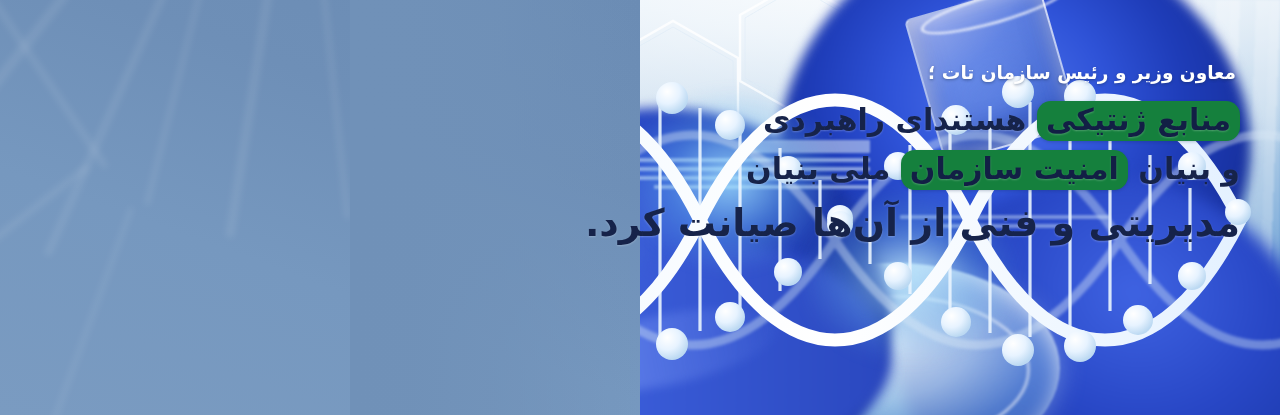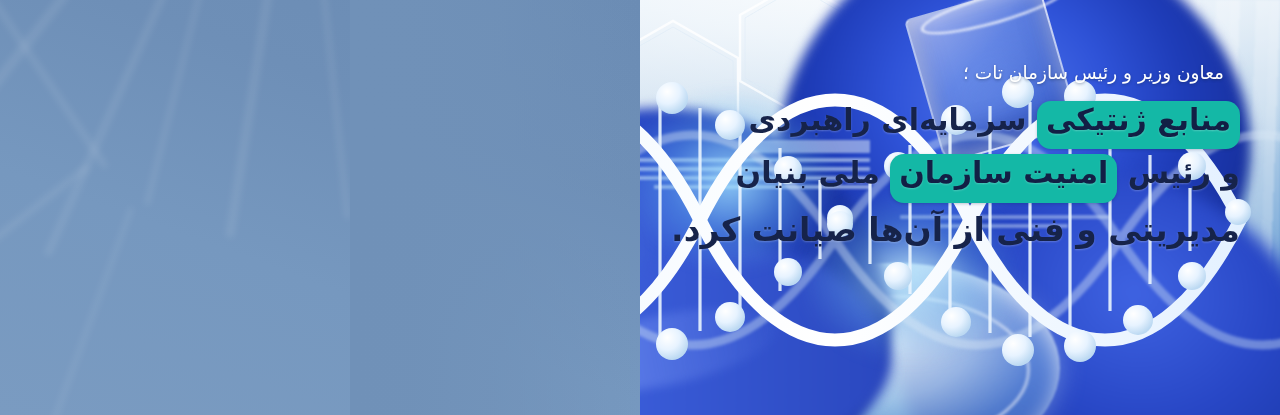--- a/index.html
+++ b/index.html
@@ -147,41 +147,41 @@
     position:absolute;left:350px;top:0;width:290px;height:415px;
     background:linear-gradient(90deg,rgba(112,145,184,1) 0%,rgba(112,145,184,.97) 22%,rgba(112,145,184,.72) 52%,rgba(112,145,184,.3) 80%,rgba(112,145,184,0) 100%);
   }
 
   
   .copy{
     position:absolute;right:40px;top:62px;width:520px;
     text-align:right;direction:rtl;z-index:40;
   }
   .kicker{
-    color:#ffffff;font-size:18.5px;font-weight:normal;letter-spacing:0;
-    margin:0 16px 12px 0;line-height:1.2;
+    color:#ffffff;font-size:18.5px;font-weight:bold;letter-spacing:0;
+    margin:0 4px 12px 0;line-height:1.2;
     text-shadow:0 1px 3px rgba(24,44,80,.45);
   }
   .headline{
     margin:0;color:#16234a;font-weight:bold;
     font-size:30px;line-height:1.62;
     text-shadow:0 1px 2px rgba(255,255,255,.22);
     white-space:nowrap;
   }
   .headline .ln{display:block;}
   .hl{
-    background:#14b8a6;color:#121f45;
+    background:#15803d;color:#121f45;
     border-radius:14px;
-    padding:2px 9px 12px;
+    padding:2px 9px 4px;
     box-shadow:0 1px 3px rgba(20,40,80,.25);
     display:inline-block;
     line-height:1.14;
   }
   .l1{padding-left:0;}
-  .l4{font-size:33px;}
+  .l4{font-size:38px;}
 </style>
 </head>
 <body>
 
 <div class="banner">
 
   <div class="photo">
     <div class="sheen"></div>
     <div class="curtain"></div>
 
@@ -322,22 +322,22 @@
       <i style="left:-10px;top:120px;width:7px;height:240px;transform:rotate(52deg);"></i>
       <i style="left:90px;top:200px;width:5px;height:230px;transform:rotate(20deg);"></i>
     </div>
   </div>
   <div class="panel-fade"></div>
 
   <div class="copy">
     <p class="kicker">معاون وزیر و رئیس سازمان تات ؛</p>
 
     <h1 class="headline">
-      <span class="ln l1"><span class="hl">منابع ژنتیکی</span><span> سرمایه‌ای راهبردی</span></span>
-
-      <span class="ln l2"><span>و رئیس </span><span class="hl">امنیت سازمان</span><span> ملی بنیان</span></span>
+      <span class="ln l1"><span class="hl">منابع ژنتیکی</span><span> هستند‌ای راهبردی</span></span>
+
+      <span class="ln l2"><span>و بنیان </span><span class="hl">امنیت سازمان</span><span> ملی بنیان</span></span>
 
 
       <span class="ln l4">مدیریتی و فنی از آن‌ها صیانت کرد.</span>
     </h1>
   </div>
 
 </div>
 
 </body></html>

